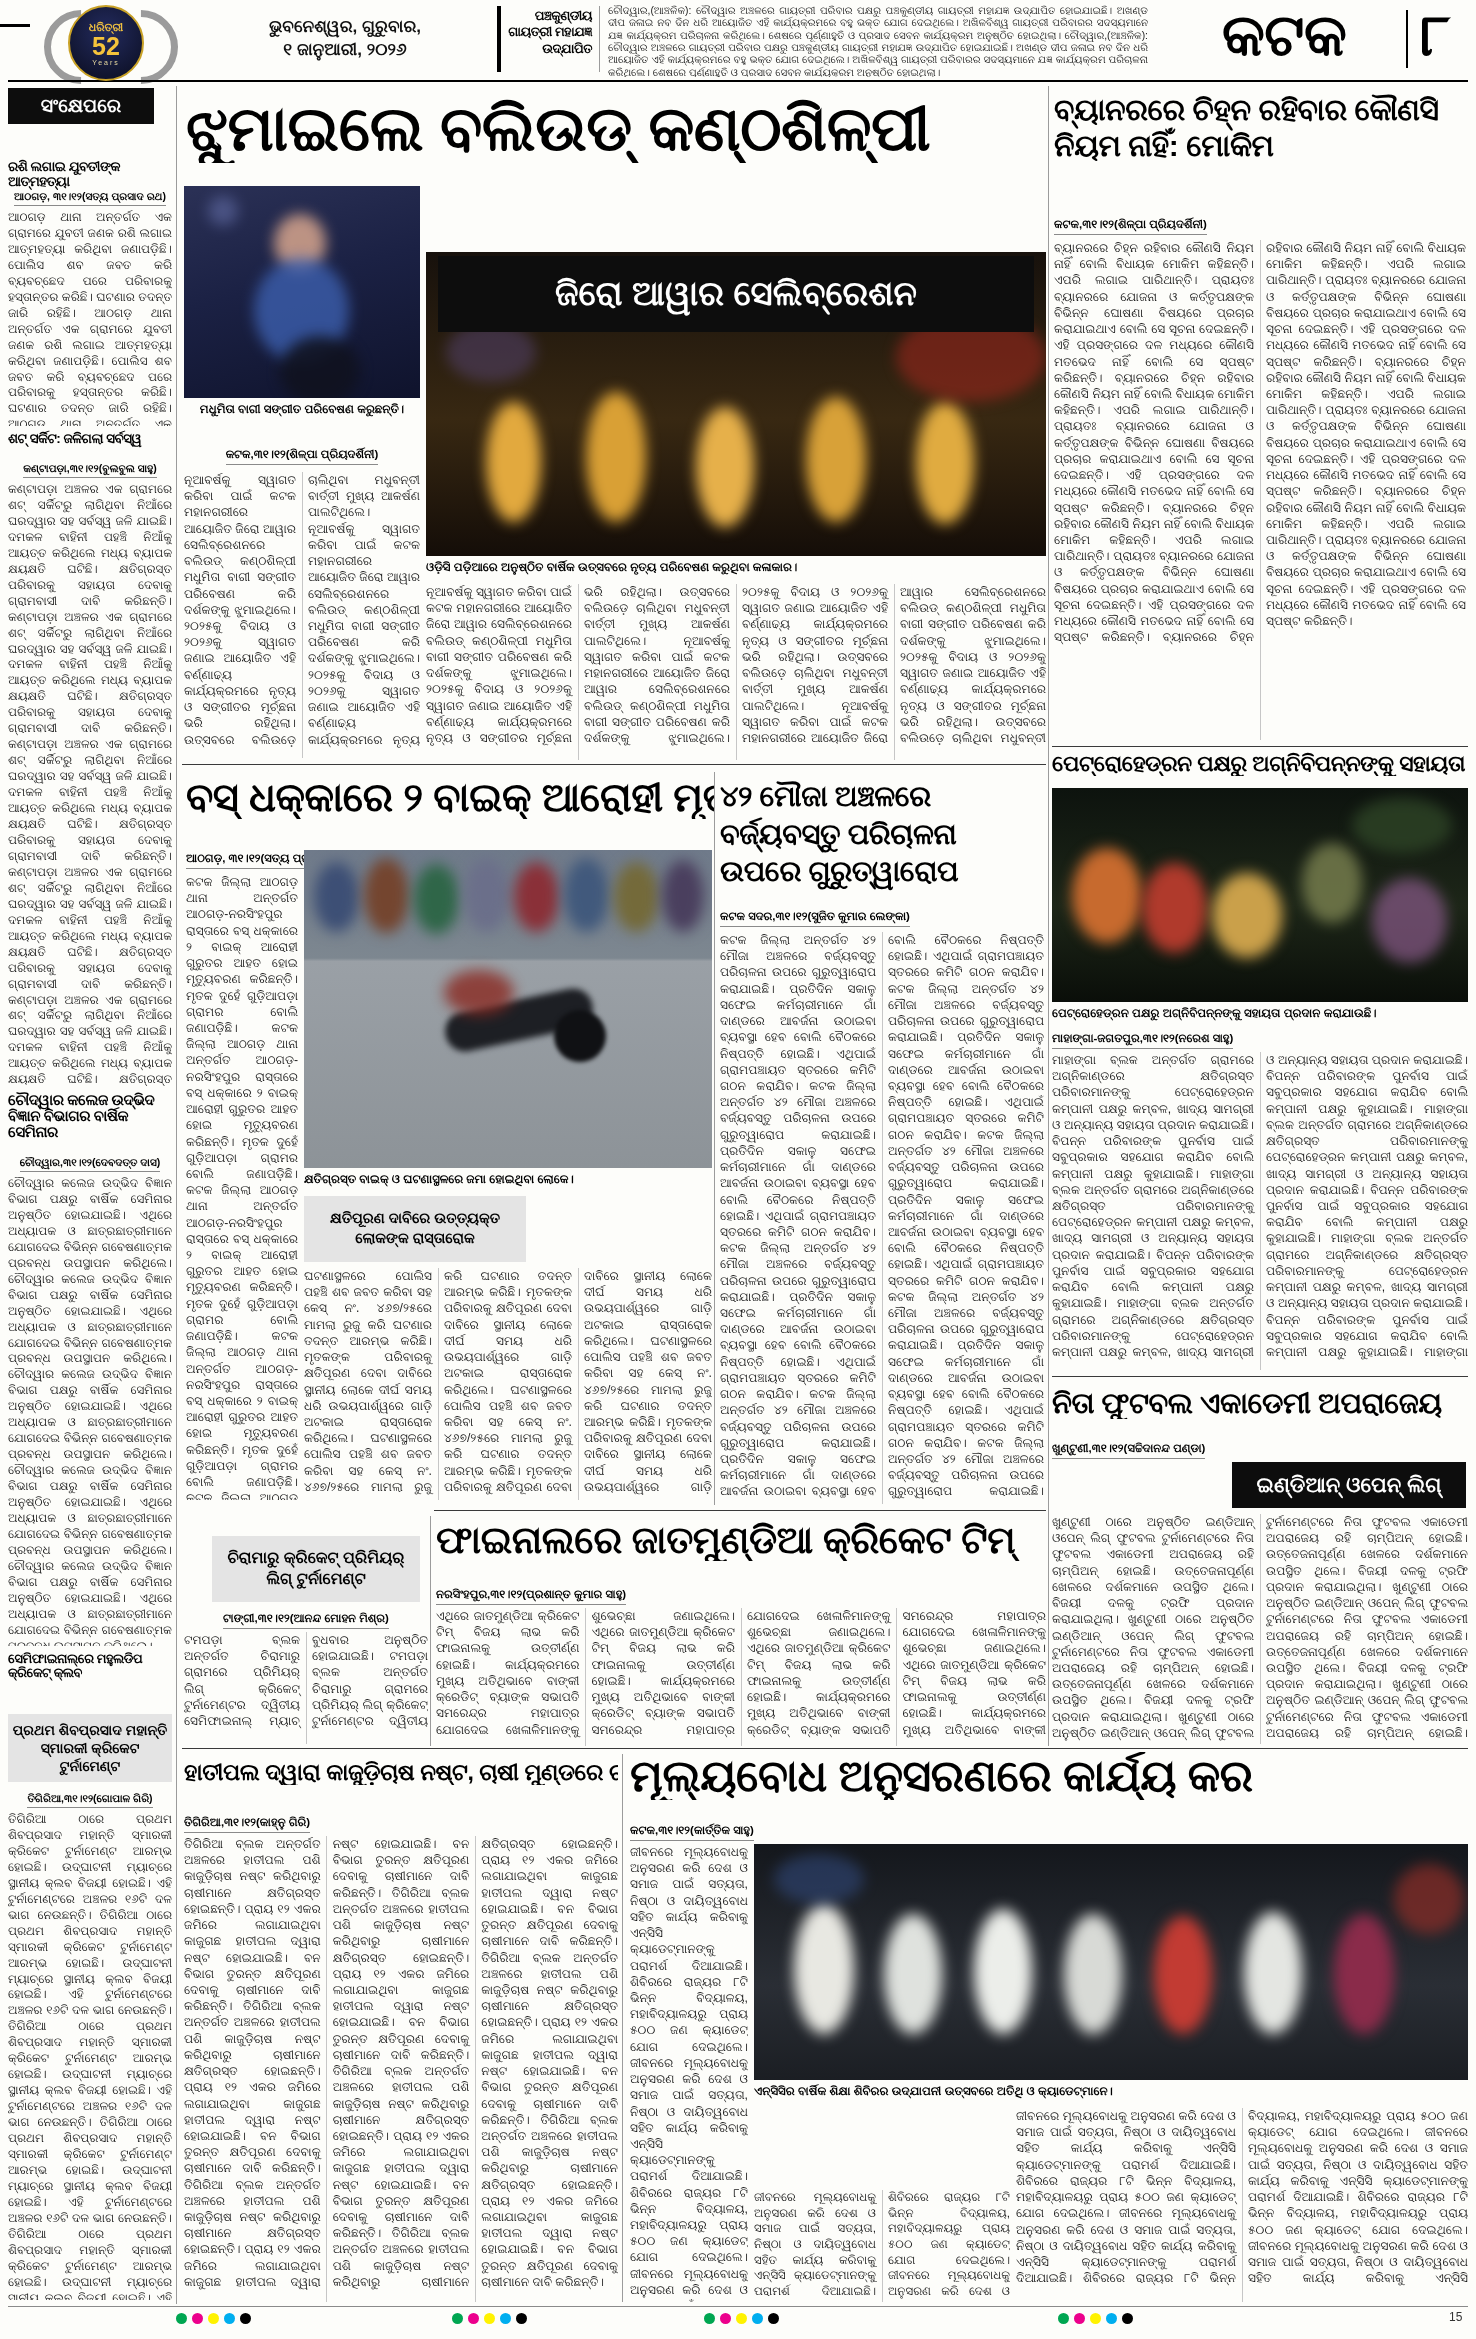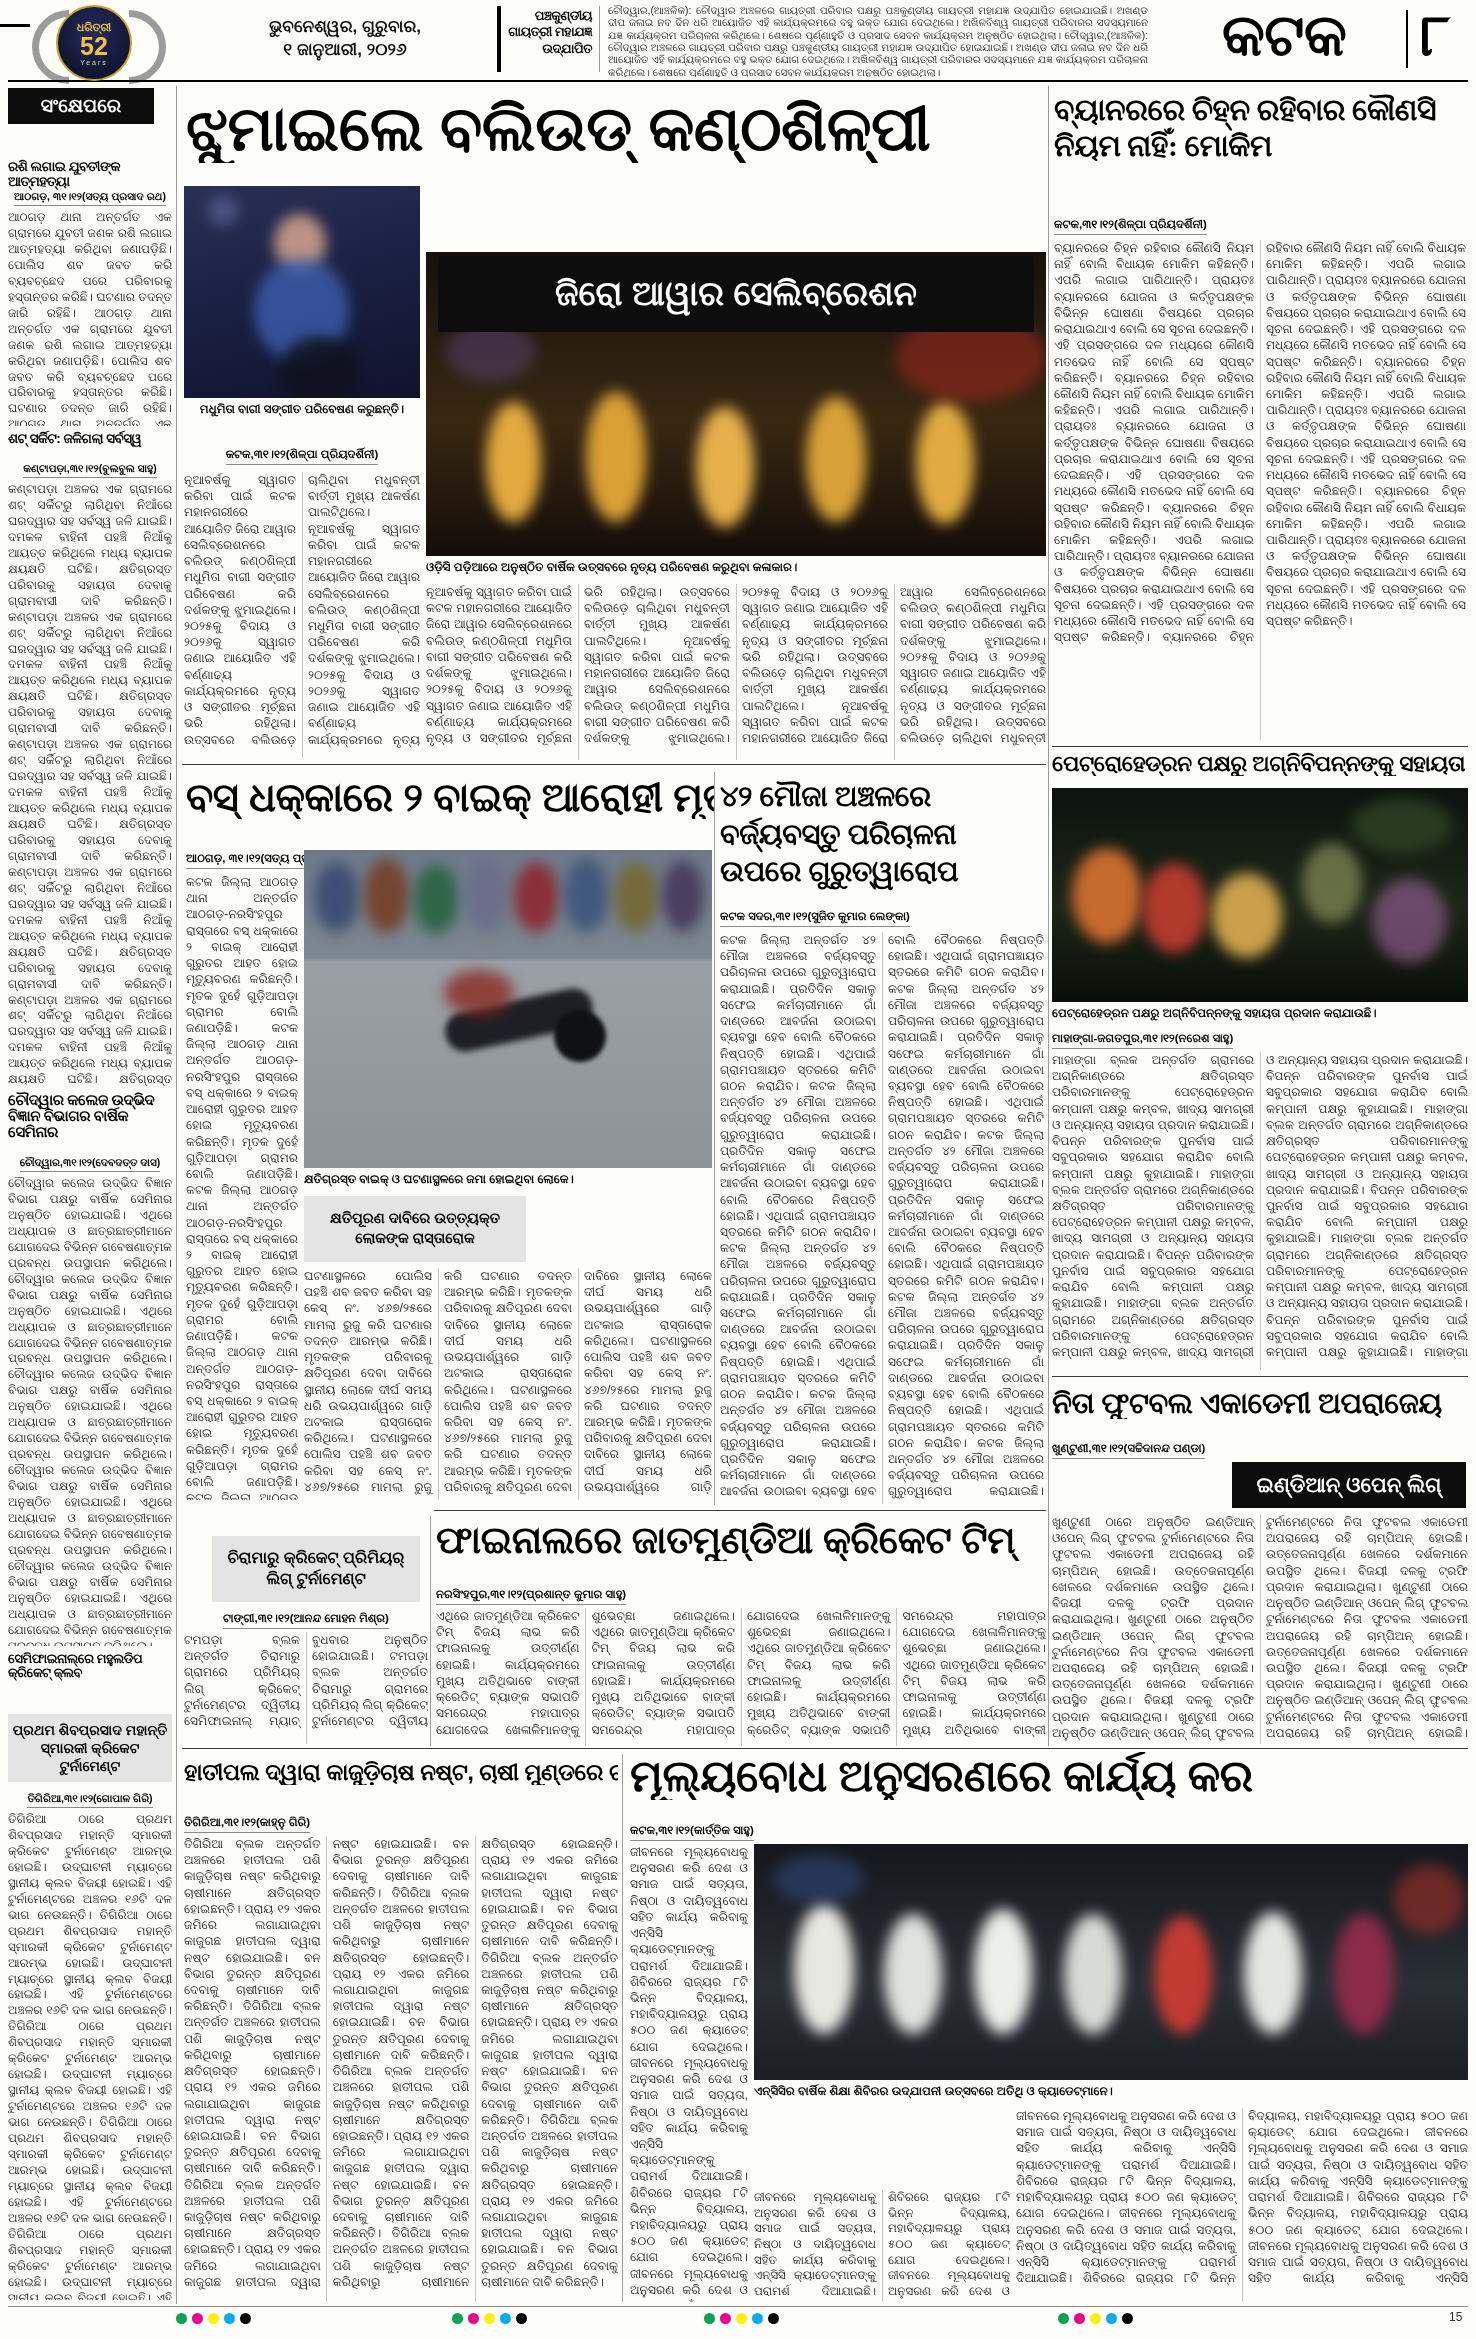--- a/index.html
+++ b/index.html
@@ -31,21 +31,21 @@
   .logo-wing{position:absolute;top:8px;width:60px;height:60px;border-radius:50%;border:7px solid #9b9b9b;
     border-top-color:transparent;border-right-color:transparent;}
 </style>
 </head>
 <body>
 
 <div class="page">
 
   <div class="abs" style="left:0;top:24px;width:30px;height:3px;background:#000;"></div>
 
-  <div class="abs" style="left:14px;top:2px;width:160px;height:78px;">
+  <div class="abs" style="left:26px;top:2px;width:160px;height:78px;">
     <div class="logo-wing" style="left:18px;transform:rotate(45deg);"></div>
     <div class="logo-wing" style="left:78px;transform:rotate(-135deg);"></div>
     <div class="logo-circle">
       <div style="color:#f0c040;font-size:11px;font-weight:bold;">ଧରିତ୍ରୀ</div>
       <div style="color:#f5c33b;font-size:25px;font-weight:bold;line-height:1;">52</div>
       <div style="color:#e8d9a0;font-size:7px;letter-spacing:2px;">Years</div>
     </div>
   </div>
 
   <div class="abs" style="left:236px;top:16px;width:218px;text-align:center;font-weight:bold;font-size:17px;line-height:1.35;">
@@ -112,21 +112,21 @@
   <div class="abs blackbox" style="left:438px;top:256px;width:596px;height:76px;font-size:34px;z-index:2;">
     <span>ଜିରୋ ଆୱାର ସେଲିବ୍ରେଶନ</span>
   </div>
   <div class="abs caption" style="left:426px;top:560px;width:620px;">ଓଡ଼ିସି ପଡ଼ିଆରେ ଅନୁଷ୍ଠିତ ବାର୍ଷିକ ଉତ୍ସବରେ ନୃତ୍ୟ ପରିବେଷଣ କରୁଥିବା କଳାକାର।</div>
   <div class="abs body-txt cols4" style="left:426px;top:584px;width:620px;height:176px;">ନୂଆବର୍ଷକୁ ସ୍ୱାଗତ କରିବା ପାଇଁ କଟକ ମହାନଗରୀରେ ଆୟୋଜିତ ଜିରୋ ଆୱାର ସେଲିବ୍ରେଶନରେ ବଲିଉଡ୍ କଣ୍ଠଶିଳ୍ପୀ ମଧୁମିତା ବାଗୀ ସଙ୍ଗୀତ ପରିବେଷଣ କରି ଦର୍ଶକଙ୍କୁ ଝୁମାଇଥିଲେ। ୨୦୨୫କୁ ବିଦାୟ ଓ ୨୦୨୬କୁ ସ୍ୱାଗତ ଜଣାଇ ଆୟୋଜିତ ଏହି ବର୍ଣ୍ଣାଢ୍ୟ କାର୍ଯ୍ୟକ୍ରମରେ ନୃତ୍ୟ ଓ ସଙ୍ଗୀତର ମୂର୍ଚ୍ଛନା ଭରି ରହିଥିଲା। ଉତ୍ସବରେ ବଲିଉଡ଼େ ଚାଲିଥିବା ମଧୁବନ୍ତୀ ବାର୍ତ୍ତୀ ମୁଖ୍ୟ ଆକର୍ଷଣ ପାଲଟିଥିଲେ। ନୂଆବର୍ଷକୁ ସ୍ୱାଗତ କରିବା ପାଇଁ କଟକ ମହାନଗରୀରେ ଆୟୋଜିତ ଜିରୋ ଆୱାର ସେଲିବ୍ରେଶନରେ ବଲିଉଡ୍ କଣ୍ଠଶିଳ୍ପୀ ମଧୁମିତା ବାଗୀ ସଙ୍ଗୀତ ପରିବେଷଣ କରି ଦର୍ଶକଙ୍କୁ ଝୁମାଇଥିଲେ। ୨୦୨୫କୁ ବିଦାୟ ଓ ୨୦୨୬କୁ ସ୍ୱାଗତ ଜଣାଇ ଆୟୋଜିତ ଏହି ବର୍ଣ୍ଣାଢ୍ୟ କାର୍ଯ୍ୟକ୍ରମରେ ନୃତ୍ୟ ଓ ସଙ୍ଗୀତର ମୂର୍ଚ୍ଛନା ଭରି ରହିଥିଲା। ଉତ୍ସବରେ ବଲିଉଡ଼େ ଚାଲିଥିବା ମଧୁବନ୍ତୀ ବାର୍ତ୍ତୀ ମୁଖ୍ୟ ଆକର୍ଷଣ ପାଲଟିଥିଲେ। ନୂଆବର୍ଷକୁ ସ୍ୱାଗତ କରିବା ପାଇଁ କଟକ ମହାନଗରୀରେ ଆୟୋଜିତ ଜିରୋ ଆୱାର ସେଲିବ୍ରେଶନରେ ବଲିଉଡ୍ କଣ୍ଠଶିଳ୍ପୀ ମଧୁମିତା ବାଗୀ ସଙ୍ଗୀତ ପରିବେଷଣ କରି ଦର୍ଶକଙ୍କୁ ଝୁମାଇଥିଲେ। ୨୦୨୫କୁ ବିଦାୟ ଓ ୨୦୨୬କୁ ସ୍ୱାଗତ ଜଣାଇ ଆୟୋଜିତ ଏହି ବର୍ଣ୍ଣାଢ୍ୟ କାର୍ଯ୍ୟକ୍ରମରେ ନୃତ୍ୟ ଓ ସଙ୍ଗୀତର ମୂର୍ଚ୍ଛନା ଭରି ରହିଥିଲା। ଉତ୍ସବରେ ବଲିଉଡ଼େ ଚାଲିଥିବା ମଧୁବନ୍ତୀ ବାର୍ତ୍ତୀ ମୁଖ୍ୟ ଆକର୍ଷଣ ପାଲଟିଥିଲେ। ନୂଆବର୍ଷକୁ ସ୍ୱାଗତ କରିବା ପାଇଁ କଟକ ମହାନଗରୀରେ ଆୟୋଜିତ ଜିରୋ ଆୱାର ସେଲିବ୍ରେଶନରେ ବଲିଉଡ୍ କଣ୍ଠଶିଳ୍ପୀ ମଧୁମିତା ବାଗୀ ସଙ୍ଗୀତ ପରିବେଷଣ କରି ଦର୍ଶକଙ୍କୁ ଝୁମାଇଥିଲେ। ୨୦୨୫କୁ ବିଦାୟ ଓ ୨୦୨୬କୁ ସ୍ୱାଗତ ଜଣାଇ ଆୟୋଜିତ ଏହି ବର୍ଣ୍ଣାଢ୍ୟ କାର୍ଯ୍ୟକ୍ରମରେ ନୃତ୍ୟ ଓ ସଙ୍ଗୀତର ମୂର୍ଚ୍ଛନା ଭରି ରହିଥିଲା। ଉତ୍ସବରେ ବଲିଉଡ଼େ ଚାଲିଥିବା ମଧୁବନ୍ତୀ ବାର୍ତ୍ତୀ ମୁଖ୍ୟ ଆକର୍ଷଣ ପାଲଟିଥିଲେ। ନୂଆବର୍ଷକୁ ସ୍ୱାଗତ କରିବା ପାଇଁ କଟକ ମହାନଗରୀରେ ଆୟୋଜିତ ଜିରୋ ଆୱାର ସେଲିବ୍ରେଶନରେ ବଲିଉଡ୍ କଣ୍ଠଶିଳ୍ପୀ ମଧୁମିତା ବାଗୀ ସଙ୍ଗୀତ ପରିବେଷଣ କରି ଦର୍ଶକଙ୍କୁ ଝୁମାଇଥିଲେ। ୨୦୨୫କୁ ବିଦାୟ ଓ ୨୦୨୬କୁ ସ୍ୱାଗତ ଜଣାଇ ଆୟୋଜିତ ଏହି ବର୍ଣ୍ଣାଢ୍ୟ କାର୍ଯ୍ୟକ୍ରମରେ ନୃତ୍ୟ ଓ ସଙ୍ଗୀତର ମୂର୍ଚ୍ଛନା ଭରି ରହିଥିଲା। ଉତ୍ସବରେ ବଲିଉଡ଼େ ଚାଲିଥିବା ମଧୁବନ୍ତୀ ବାର୍ତ୍ତୀ ମୁଖ୍ୟ ଆକର୍ଷଣ ପାଲଟିଥିଲେ। </div>
 
   <div class="abs hrule" style="left:182px;top:764px;width:864px;"></div>
 
   <div class="abs vr" style="left:1048px;top:86px;height:1660px;"></div>
 
-  <div class="abs hl" style="left:1054px;top:92px;width:412px;font-size:30px;line-height:1.2;font-family:Liberation Serif, serif;">ବ୍ୟାନରରେ ଚିହ୍ନ ରହିବାର କୌଣସି ନିୟମ ନାହିଁ: ମୋକିମ</div>
+  <div class="abs hl" style="left:1054px;top:92px;width:412px;font-size:30px;line-height:1.2;">ବ୍ୟାନରରେ ଚିହ୍ନ ରହିବାର କୌଣସି ନିୟମ ନାହିଁ: ମୋକିମ</div>
   <div class="abs" style="left:1054px;top:214px;"><span class="byline">କଟକ,୩୧।୧୨(ଶିଳ୍ପା ପ୍ରିୟଦର୍ଶିନୀ)</span></div>
   <div class="abs body-txt cols2" style="left:1054px;top:240px;width:412px;height:500px;">ବ୍ୟାନରରେ ଚିହ୍ନ ରହିବାର କୌଣସି ନିୟମ ନାହିଁ ବୋଲି ବିଧାୟକ ମୋକିମ କହିଛନ୍ତି। ଏପରି ଲଗାଇ ପାରିଥାନ୍ତି। ପ୍ରାୟତଃ ବ୍ୟାନରରେ ଯୋଜନା ଓ କର୍ତ୍ତୃପକ୍ଷଙ୍କ ବିଭିନ୍ନ ଘୋଷଣା ବିଷୟରେ ପ୍ରଚାର କରାଯାଇଥାଏ ବୋଲି ସେ ସୂଚନା ଦେଇଛନ୍ତି। ଏହି ପ୍ରସଙ୍ଗରେ ଦଳ ମଧ୍ୟରେ କୌଣସି ମତଭେଦ ନାହିଁ ବୋଲି ସେ ସ୍ପଷ୍ଟ କରିଛନ୍ତି। ବ୍ୟାନରରେ ଚିହ୍ନ ରହିବାର କୌଣସି ନିୟମ ନାହିଁ ବୋଲି ବିଧାୟକ ମୋକିମ କହିଛନ୍ତି। ଏପରି ଲଗାଇ ପାରିଥାନ୍ତି। ପ୍ରାୟତଃ ବ୍ୟାନରରେ ଯୋଜନା ଓ କର୍ତ୍ତୃପକ୍ଷଙ୍କ ବିଭିନ୍ନ ଘୋଷଣା ବିଷୟରେ ପ୍ରଚାର କରାଯାଇଥାଏ ବୋଲି ସେ ସୂଚନା ଦେଇଛନ୍ତି। ଏହି ପ୍ରସଙ୍ଗରେ ଦଳ ମଧ୍ୟରେ କୌଣସି ମତଭେଦ ନାହିଁ ବୋଲି ସେ ସ୍ପଷ୍ଟ କରିଛନ୍ତି। ବ୍ୟାନରରେ ଚିହ୍ନ ରହିବାର କୌଣସି ନିୟମ ନାହିଁ ବୋଲି ବିଧାୟକ ମୋକିମ କହିଛନ୍ତି। ଏପରି ଲଗାଇ ପାରିଥାନ୍ତି। ପ୍ରାୟତଃ ବ୍ୟାନରରେ ଯୋଜନା ଓ କର୍ତ୍ତୃପକ୍ଷଙ୍କ ବିଭିନ୍ନ ଘୋଷଣା ବିଷୟରେ ପ୍ରଚାର କରାଯାଇଥାଏ ବୋଲି ସେ ସୂଚନା ଦେଇଛନ୍ତି। ଏହି ପ୍ରସଙ୍ଗରେ ଦଳ ମଧ୍ୟରେ କୌଣସି ମତଭେଦ ନାହିଁ ବୋଲି ସେ ସ୍ପଷ୍ଟ କରିଛନ୍ତି। ବ୍ୟାନରରେ ଚିହ୍ନ ରହିବାର କୌଣସି ନିୟମ ନାହିଁ ବୋଲି ବିଧାୟକ ମୋକିମ କହିଛନ୍ତି। ଏପରି ଲଗାଇ ପାରିଥାନ୍ତି। ପ୍ରାୟତଃ ବ୍ୟାନରରେ ଯୋଜନା ଓ କର୍ତ୍ତୃପକ୍ଷଙ୍କ ବିଭିନ୍ନ ଘୋଷଣା ବିଷୟରେ ପ୍ରଚାର କରାଯାଇଥାଏ ବୋଲି ସେ ସୂଚନା ଦେଇଛନ୍ତି। ଏହି ପ୍ରସଙ୍ଗରେ ଦଳ ମଧ୍ୟରେ କୌଣସି ମତଭେଦ ନାହିଁ ବୋଲି ସେ ସ୍ପଷ୍ଟ କରିଛନ୍ତି। ବ୍ୟାନରରେ ଚିହ୍ନ ରହିବାର କୌଣସି ନିୟମ ନାହିଁ ବୋଲି ବିଧାୟକ ମୋକିମ କହିଛନ୍ତି। ଏପରି ଲଗାଇ ପାରିଥାନ୍ତି। ପ୍ରାୟତଃ ବ୍ୟାନରରେ ଯୋଜନା ଓ କର୍ତ୍ତୃପକ୍ଷଙ୍କ ବିଭିନ୍ନ ଘୋଷଣା ବିଷୟରେ ପ୍ରଚାର କରାଯାଇଥାଏ ବୋଲି ସେ ସୂଚନା ଦେଇଛନ୍ତି। ଏହି ପ୍ରସଙ୍ଗରେ ଦଳ ମଧ୍ୟରେ କୌଣସି ମତଭେଦ ନାହିଁ ବୋଲି ସେ ସ୍ପଷ୍ଟ କରିଛନ୍ତି। ବ୍ୟାନରରେ ଚିହ୍ନ ରହିବାର କୌଣସି ନିୟମ ନାହିଁ ବୋଲି ବିଧାୟକ ମୋକିମ କହିଛନ୍ତି। ଏପରି ଲଗାଇ ପାରିଥାନ୍ତି। ପ୍ରାୟତଃ ବ୍ୟାନରରେ ଯୋଜନା ଓ କର୍ତ୍ତୃପକ୍ଷଙ୍କ ବିଭିନ୍ନ ଘୋଷଣା ବିଷୟରେ ପ୍ରଚାର କରାଯାଇଥାଏ ବୋଲି ସେ ସୂଚନା ଦେଇଛନ୍ତି। ଏହି ପ୍ରସଙ୍ଗରେ ଦଳ ମଧ୍ୟରେ କୌଣସି ମତଭେଦ ନାହିଁ ବୋଲି ସେ ସ୍ପଷ୍ଟ କରିଛନ୍ତି। </div>
 
   <div class="abs hrule" style="left:1052px;top:746px;width:416px;"></div>
   <div class="abs hl nowrap" style="left:1052px;top:752px;width:416px;font-size:22px;">ପେଟ୍ରୋହେଡ୍ରନ ପକ୍ଷରୁ ଅଗ୍ନିବିପନ୍ନଙ୍କୁ ସହାୟତା</div>
   <div class="photo" style="left:1052px;top:788px;width:416px;height:214px;background:linear-gradient(180deg,#0d130e 0%,#1d2618 55%,#0a0e09 100%);">
     <span class="blob" style="left:20px;top:60px;width:70px;height:95px;background:#c76a2e;"></span>
     <span class="blob" style="left:90px;top:75px;width:65px;height:90px;background:#b03a2c;"></span>
     <span class="blob" style="left:160px;top:85px;width:70px;height:85px;background:#caa04a;"></span>
     <span class="blob" style="left:250px;top:55px;width:60px;height:80px;background:#7b8250;opacity:.8;"></span>

